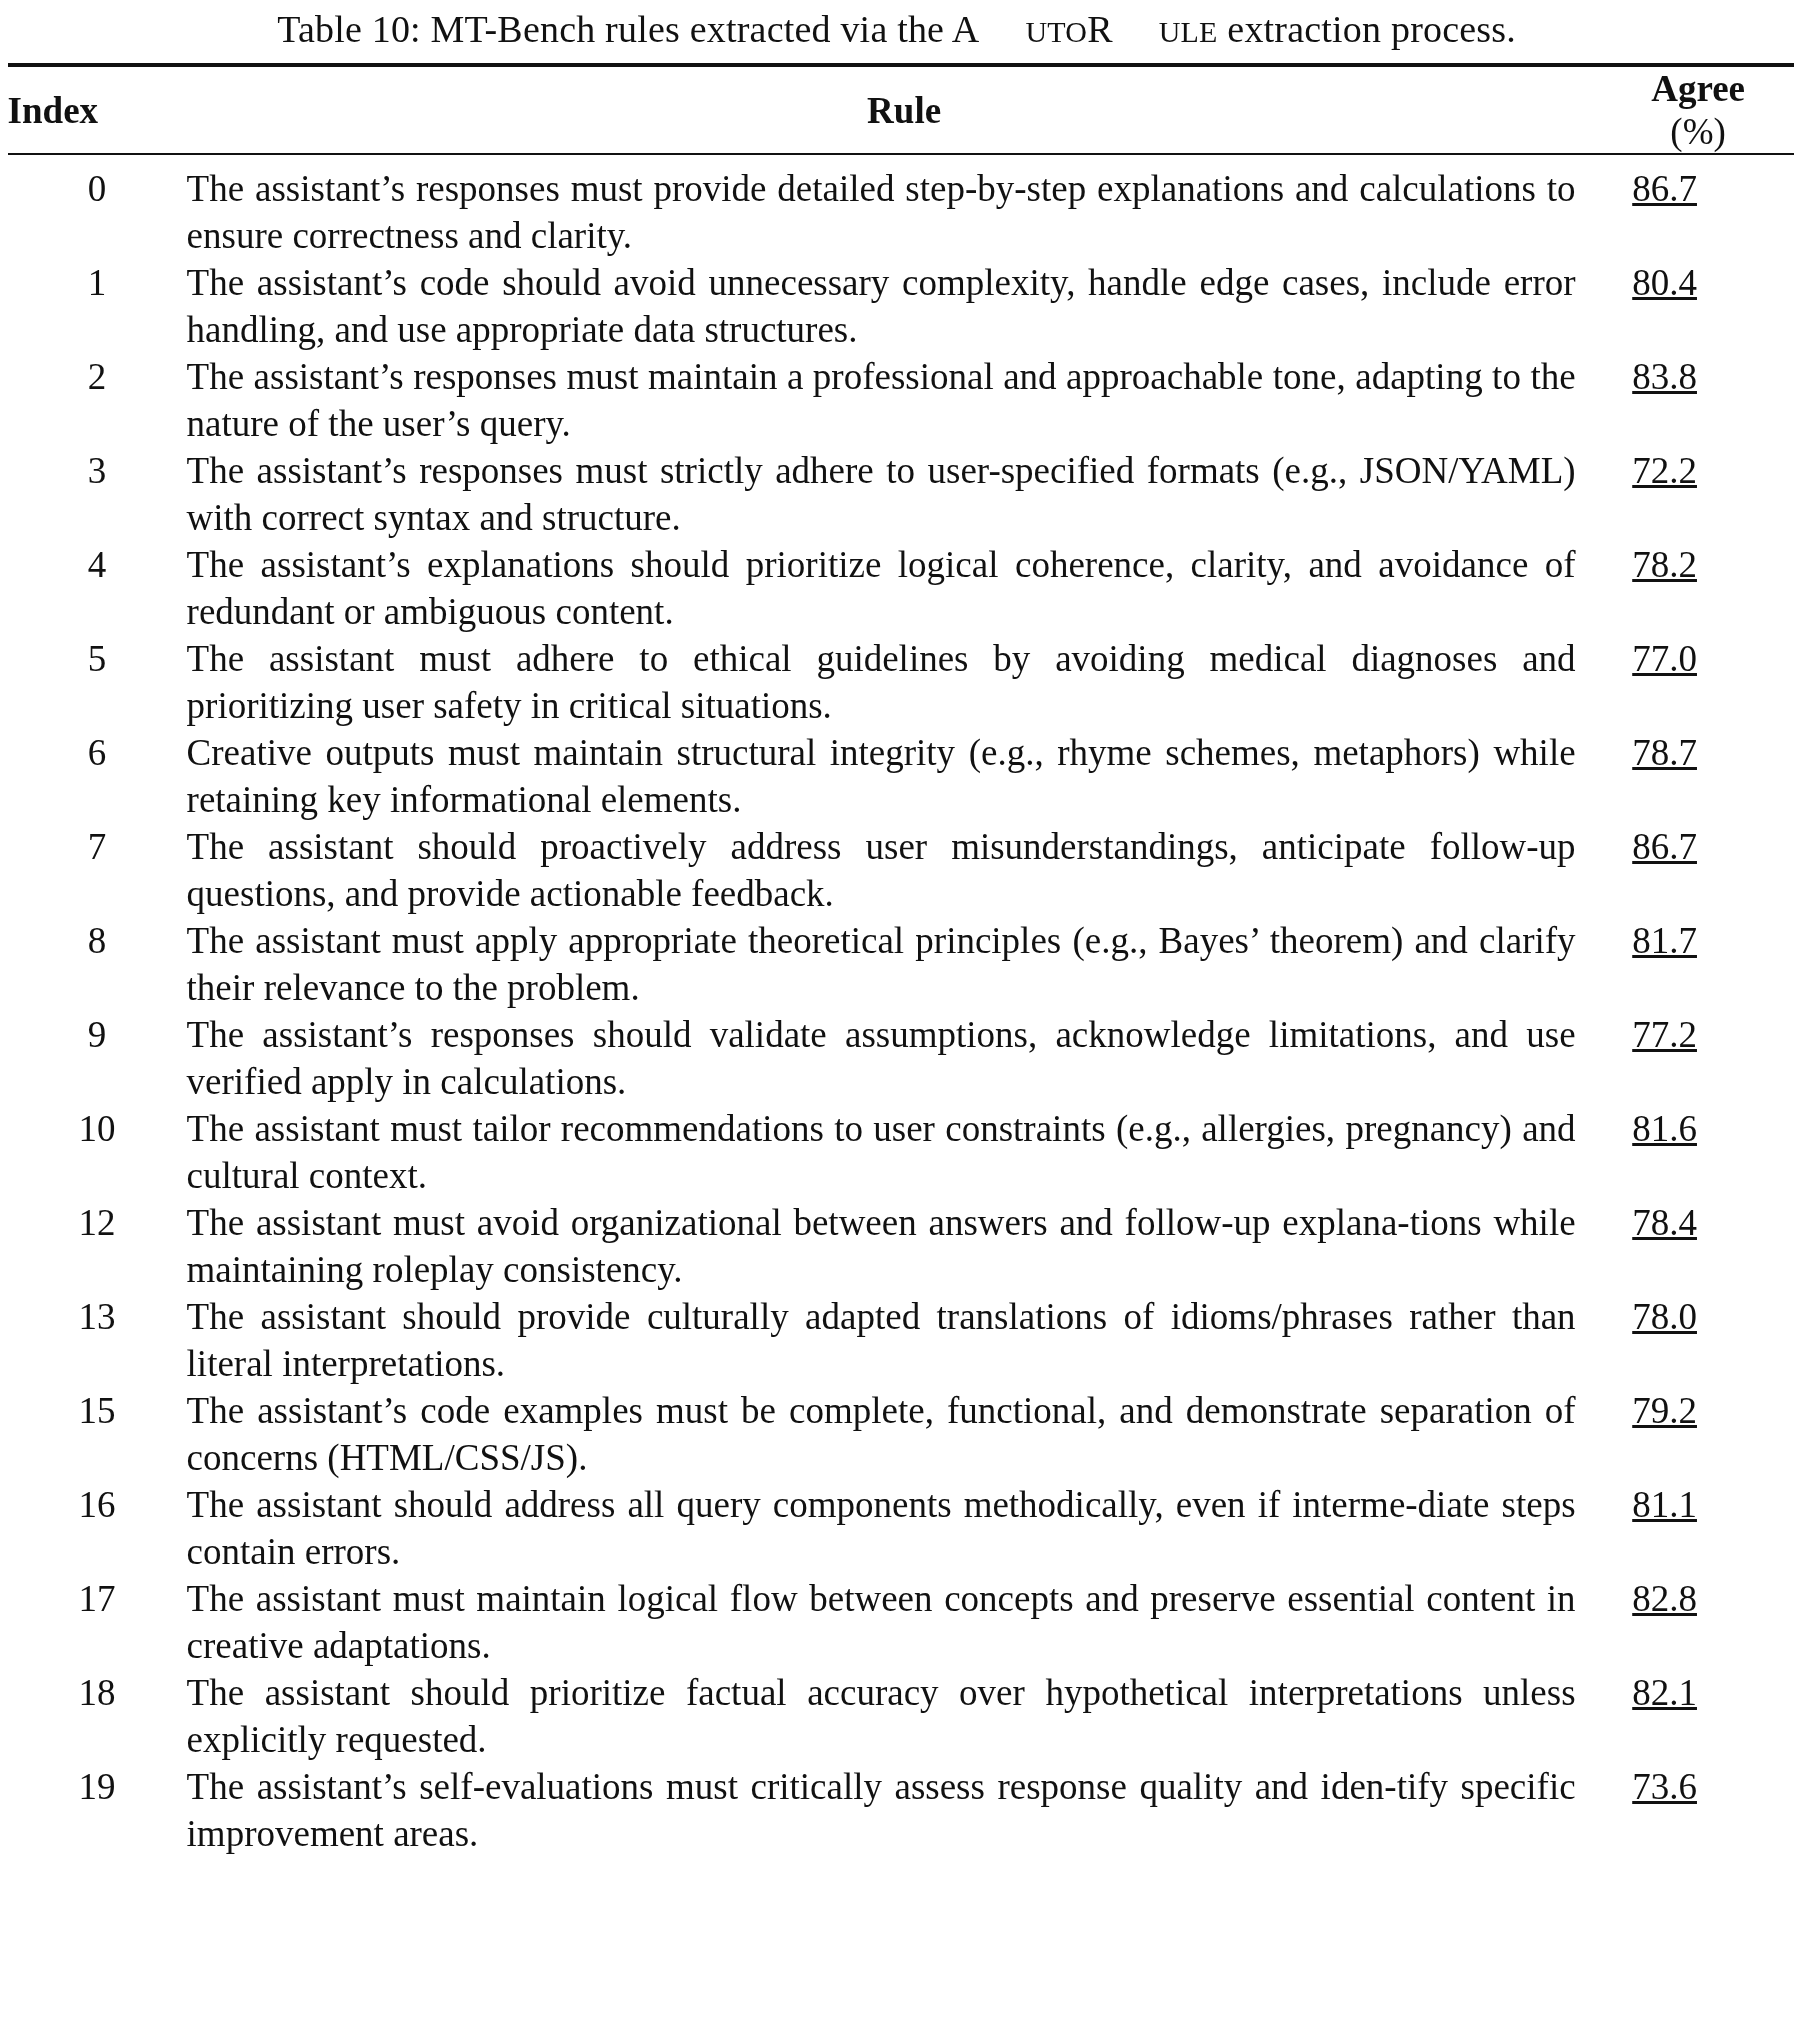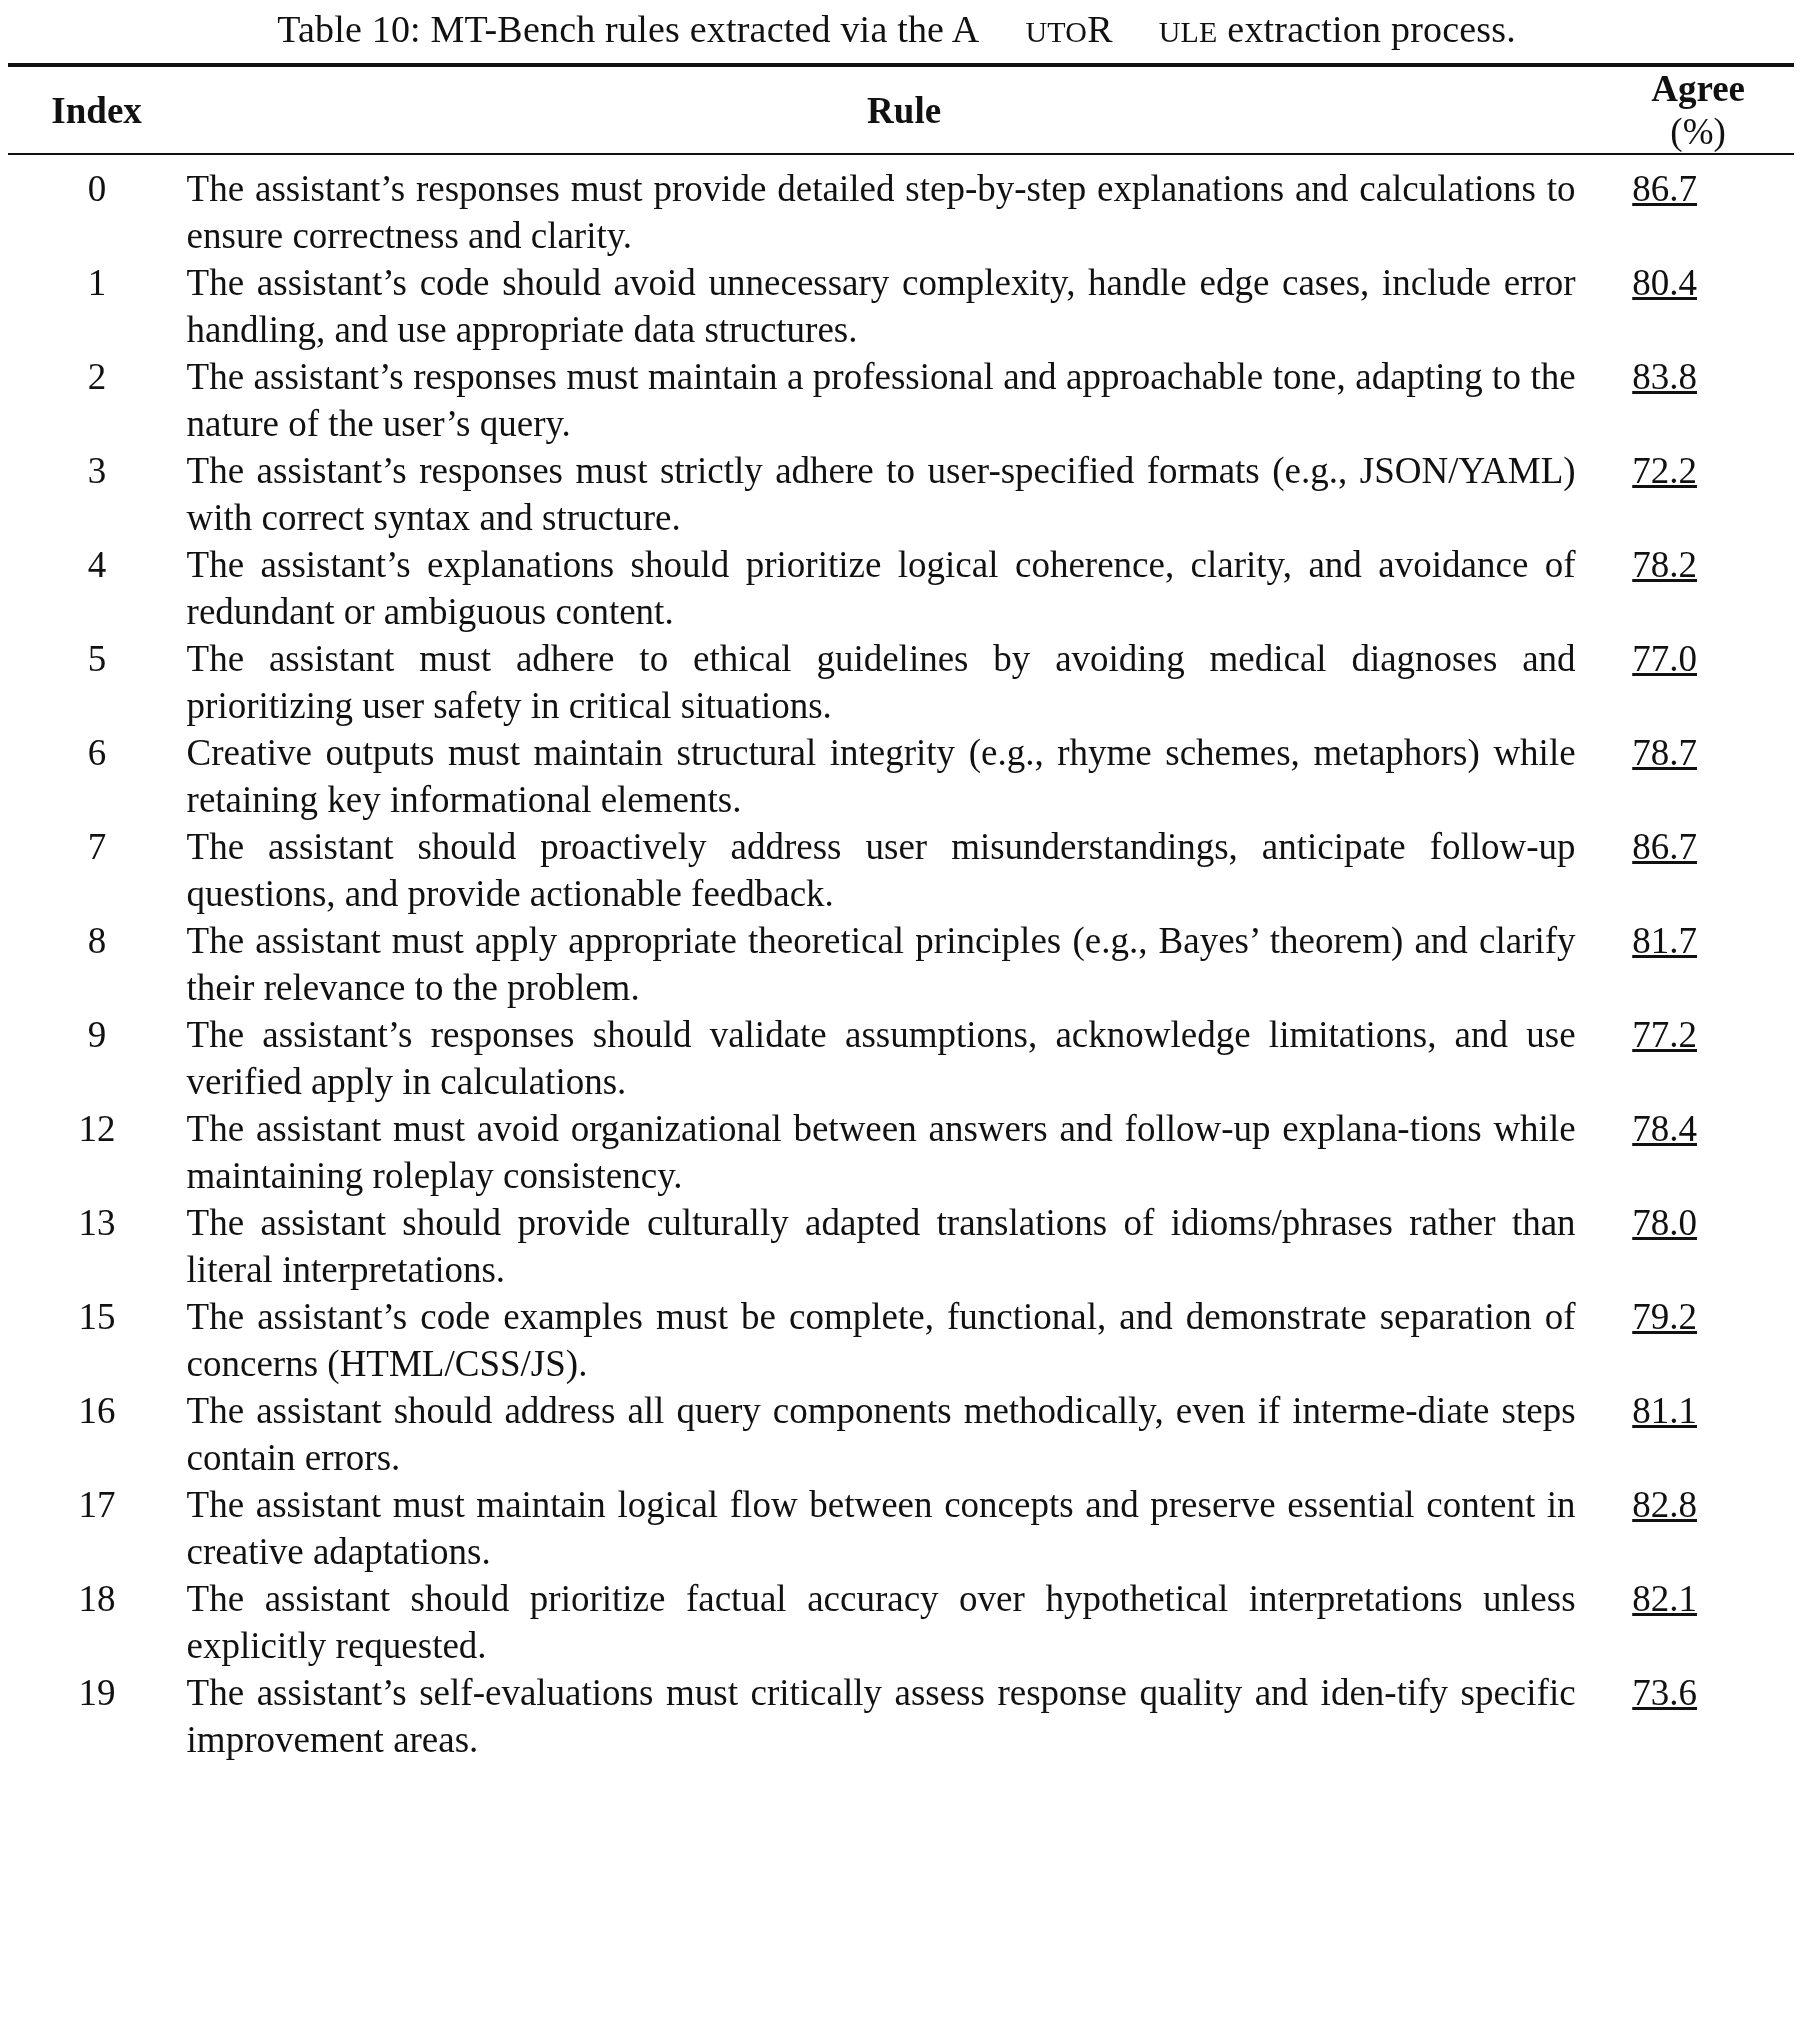--- a/index.html
+++ b/index.html
@@ -16,21 +16,21 @@
   }
   .caption .sc-big { font-size: 38px; }
   .caption .sc-small { font-size: 30px; margin-left: 46px; }
   .rule-top { width: 1786px; height: 3.8px; background: #111; margin-top: 5.7px; }
   .rule-mid { width: 1786px; height: 1.9px; background: #111; }
   table { border-collapse: collapse; width: 1786px; table-layout: fixed; }
   th, td { padding: 0; vertical-align: top; font-size: 37px; }
   th { font-weight: bold; height: 76px; vertical-align: middle; text-align: center; }
   .col-idx { width: 179px; }
   .col-agree { width: 172px; }
-  th.h-idx { text-align: center; padding-right: 1px; }
+  th.h-idx { text-align: left; padding-right: 1px; }
   th.h-agree { text-align: center; padding-right: 19px; }
   th.h-agree .paren { font-weight: normal; }
   td { line-height: 47px; }
   td.idx { text-align: center; }
   td.rule { text-align: justify; padding-right: 46px; text-align-last: left; }
   td.agree { text-align: center; padding-right: 86px; text-decoration: underline; }
   tr.first td { padding-top: 9.6px; }
 </style>
 </head>
 <body>
@@ -108,20 +108,25 @@
           <td class="idx">8</td>
           <td class="rule">The assistant must apply appropriate theoretical principles (e.g., Bayes’ theorem) and clarify their relevance to the problem.</td>
           <td class="agree">81.7</td>
         </tr>
       <tr>
           <td class="idx">9</td>
           <td class="rule">The assistant’s responses should validate assumptions, acknowledge limitations, and use verified apply in calculations.</td>
           <td class="agree">77.2</td>
         </tr>
       <tr>
+          <td class="idx">10</td>
+          <td class="rule">The assistant must tailor recommendations to user constraints (e.g., allergies, pregnancy) and cultural context.</td>
+          <td class="agree">81.6</td>
+        </tr>
+      <tr>
           <td class="idx">12</td>
           <td class="rule">The assistant must avoid organizational between answers and follow-up explana-tions while maintaining roleplay consistency.</td>
           <td class="agree">78.4</td>
         </tr>
       <tr>
           <td class="idx">13</td>
           <td class="rule">The assistant should provide culturally adapted translations of idioms/phrases rather than literal interpretations.</td>
           <td class="agree">78.0</td>
         </tr>
       <tr>

